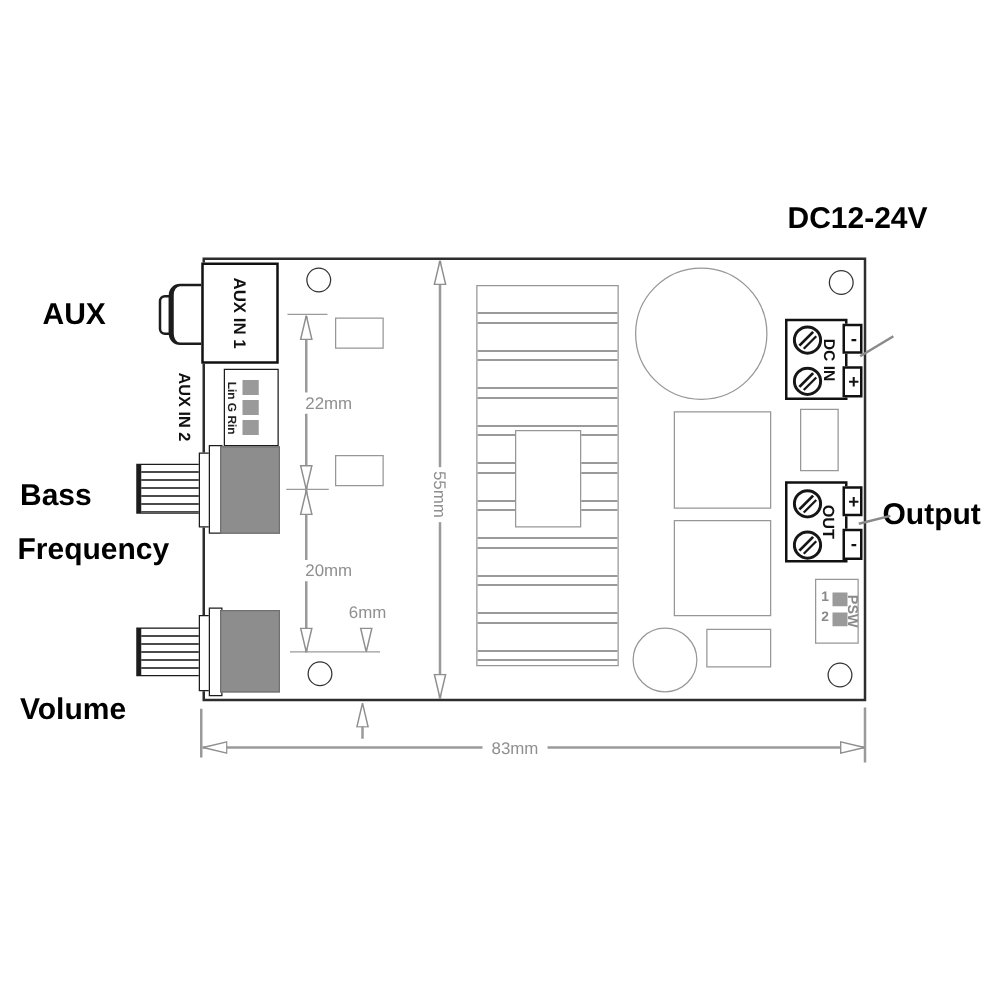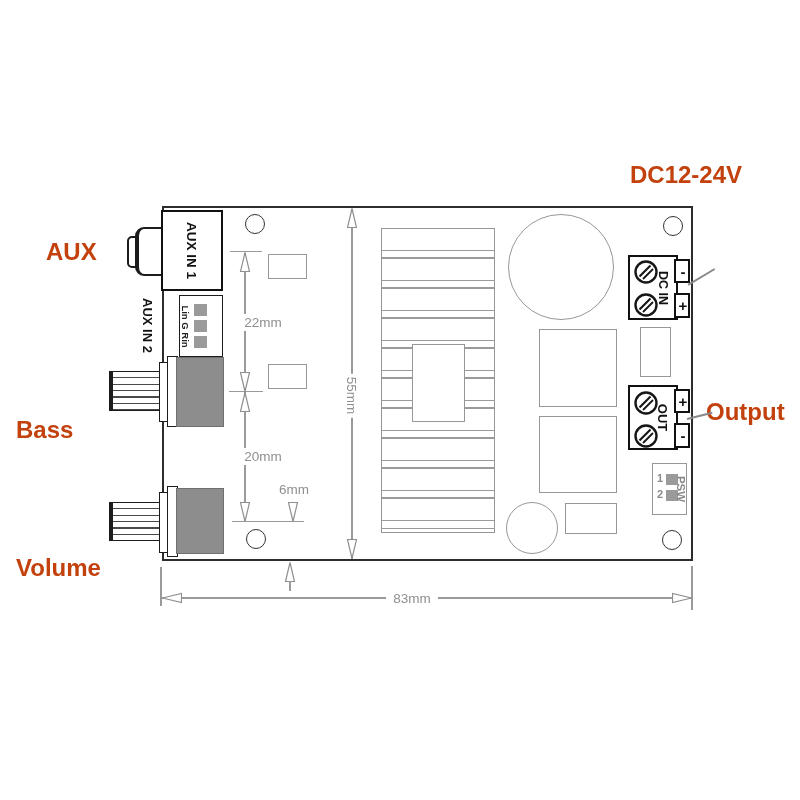--- a/index.html
+++ b/index.html
@@ -1,20 +1,20 @@
 <!DOCTYPE html>
 <html><head>
 <meta charset="utf-8">
 <style>
   html,body{margin:0;padding:0;background:#fff;}
   #canvas{position:relative;width:800px;height:800px;background:#fff;overflow:hidden;
           font-family:"Liberation Sans", sans-serif;}
   .abs{position:absolute;}
   
-  .lbl{position:absolute;color:#c2410c;font-weight:bold;font-size:24px;white-space:nowrap;}
+  .lbl{position:absolute;color:#000000;font-weight:bold;font-size:24px;white-space:nowrap;}
   
   .gbox{position:absolute;border:1.5px solid #979797;background:#fff;box-sizing:border-box;}
   
   .kbox{position:absolute;border:2px solid #1c1c1c;background:#fff;box-sizing:border-box;}
   .tbox{position:absolute;border:2.5px solid #111;background:#fff;box-sizing:border-box;}
   
   .vtext{position:absolute;display:flex;align-items:center;justify-content:center;}
   .vtext>span{transform:rotate(90deg);white-space:nowrap;display:block;}
   
   .dline{position:absolute;background:#9a9a9a;}
@@ -33,22 +33,23 @@
         #9a9a9a 28.5px, #9a9a9a 30px);}
   .knurl{background:repeating-linear-gradient(to bottom,
         transparent 0px, transparent 5.2px, #4a4a4a 5.2px, #4a4a4a 6.4px);}
 </style>
 </head>
 <body>
 
 <div id="canvas">
 
   <div class="lbl" style="left:630px;top:161px;">DC12-24V</div>
-  <div class="lbl" style="left:46px;top:238px;">AUX</div>
-  <div class="lbl" style="left:16px;top:383px;margin-top:33px;">Bass</div>
+  <div class="lbl" style="left:34px;top:238px;">AUX</div>
+  <div class="lbl" style="left:16px;top:383px;">Bass</div>
+  <div class="lbl" style="left:14px;top:426px;">Frequency</div>
   <div class="lbl" style="left:16px;top:554px;">Volume</div>
   <div class="lbl" style="left:706px;top:398px;">Output</div>
 
   <div class="board-edge" style="left:162px;top:206px;width:531px;height:355px;"></div>
 
   <div class="hole" style="left:245px;top:214px;"></div>
   <div class="hole" style="left:663px;top:216px;"></div>
   <div class="hole" style="left:246px;top:529px;"></div>
   <div class="hole" style="left:662px;top:530px;"></div>
 

